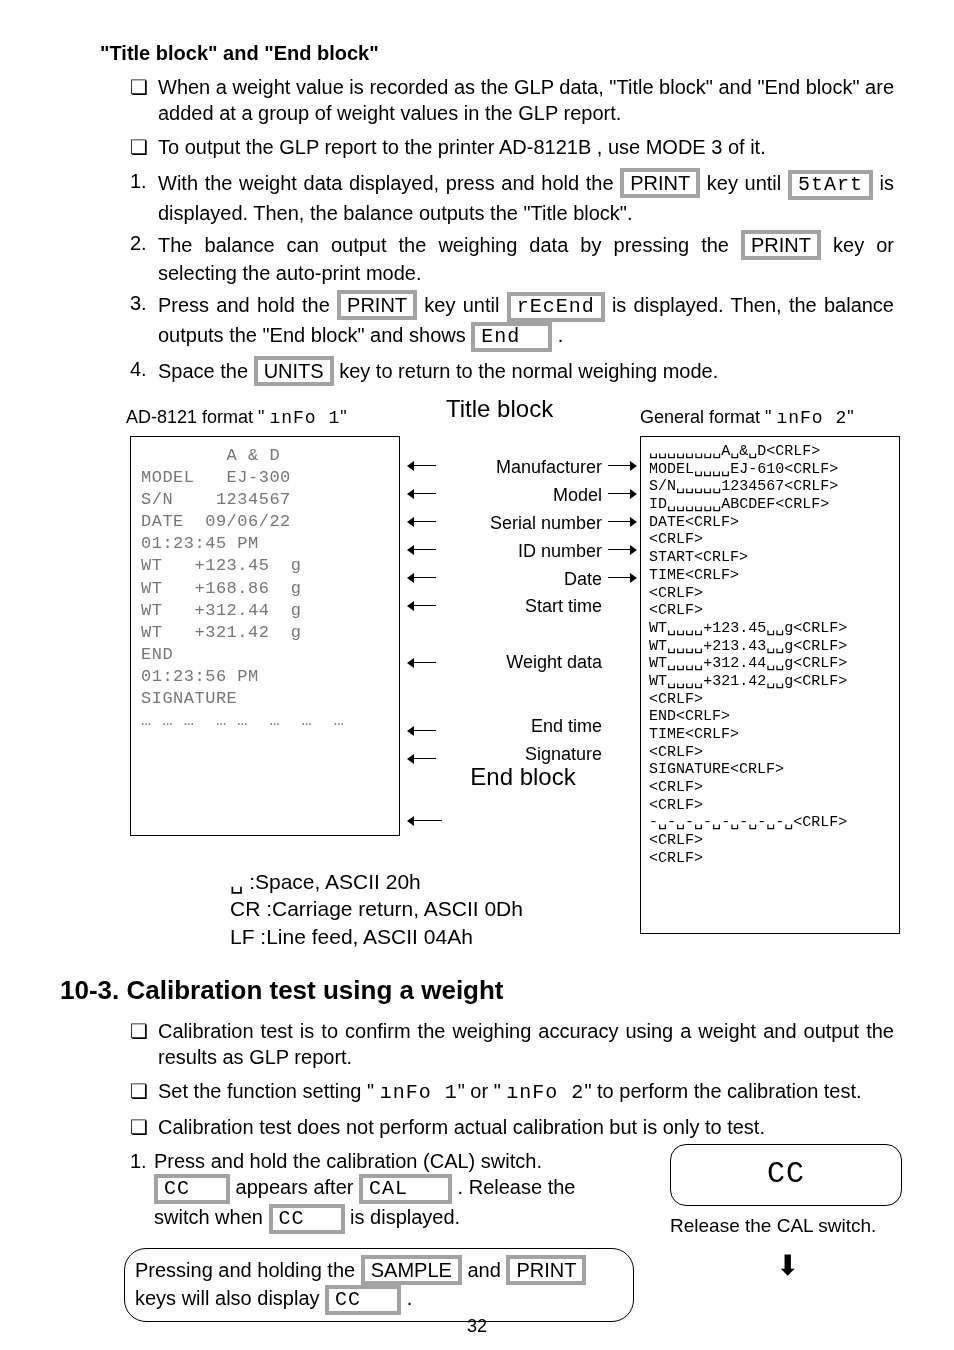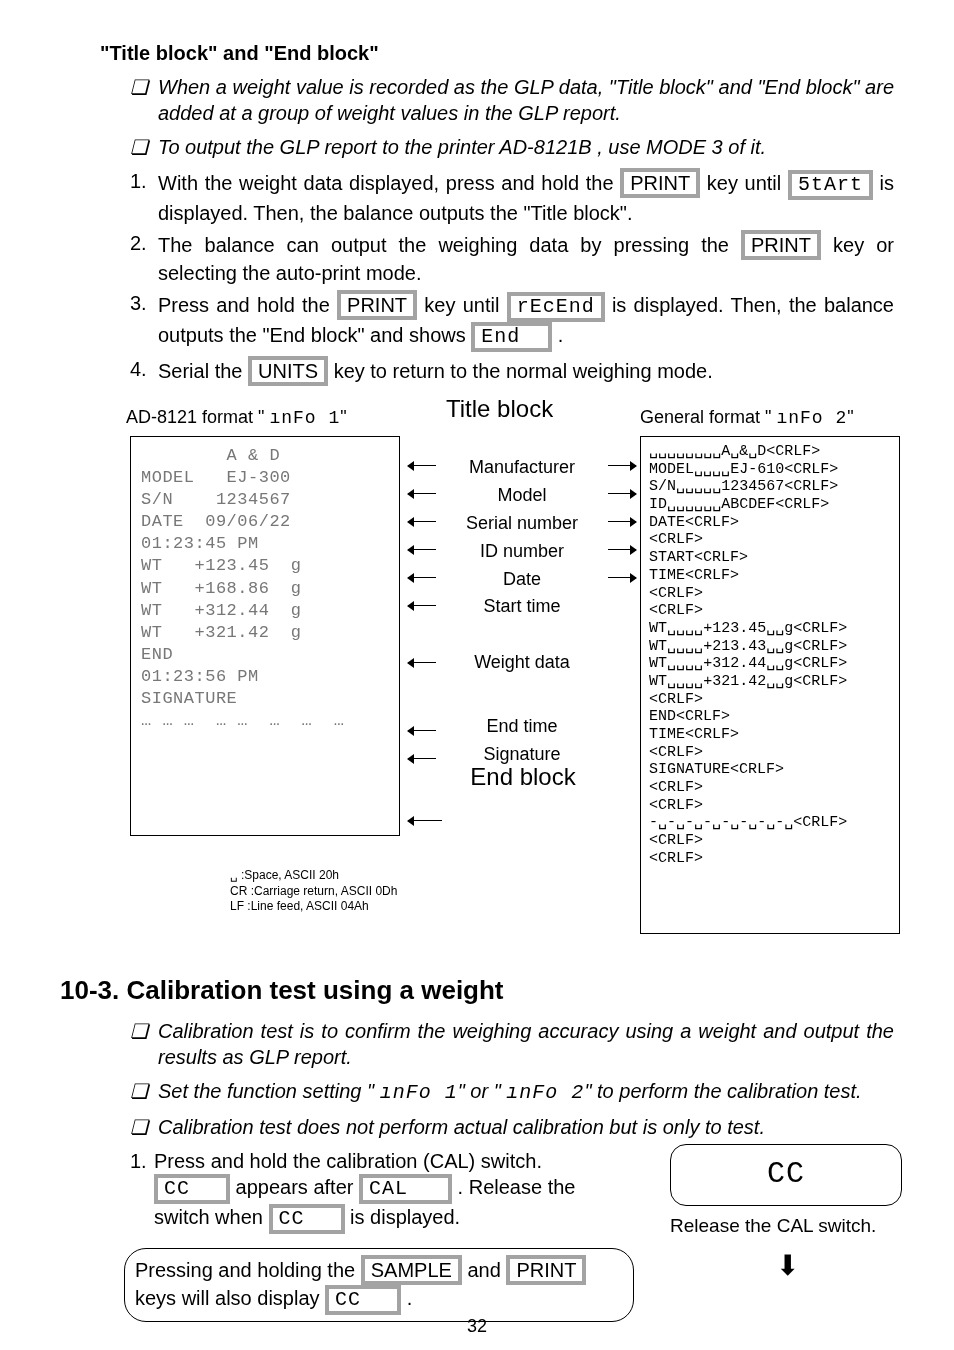--- a/index.html
+++ b/index.html
@@ -10,54 +10,54 @@
     font-family: Arial, Helvetica, sans-serif;
     font-size: 20px;
     line-height: 1.3;
     color: #000;
     background: #fff;
     padding: 40px 60px 0 60px;
     box-sizing: border-box;
     position: relative;
   }
   .section-title { font-weight: 700; font-size: 20px; margin: 0 0 8px 40px; }
-  .bullets { margin-left: 70px; font-style: italic; }
+  .bullets { margin-left: 70px; }
   .bullet { position: relative; padding-left: 28px; margin-bottom: 8px; text-align: justify; }
   .bullet::before { content: "❏"; position: absolute; left: 0; top: 0; font-size: 20px; }
   .steps { margin-left: 70px; }
   .step { position: relative; padding-left: 28px; margin-bottom: 4px; text-align: justify; }
   .step .num { position: absolute; left: 0; top: 0; width: 24px; text-align: left; }
   .box { display: inline-block; border: 4px solid #a3a3a3; padding: 0 6px; line-height: 1.1; vertical-align: baseline; }
   .seg { font-family: "Courier New", monospace; letter-spacing: 1px; }
   .h2 { font-weight: 700; font-size: 26px; margin: 12px 0 10px 0; }
 
   
   .diagram {
     position: relative;
     margin: 16px 0 0 70px;
     width: 770px;
     height: 560px;
     font-size: 18px;
   }
   .dlabel { position: absolute; }
   .fmt-left { position: absolute; left: 0; top: 34px; width: 270px; height: 400px; border: 1px solid #000; padding: 8px 10px; box-sizing: border-box; font-family: "Courier New", monospace; font-size: 17px; letter-spacing: 0.5px; color: #777; }
   .fmt-left .line { white-space: pre; }
-  .midcol { position: absolute; left: 312px; top: 52px; width: 160px; text-align: center; line-height: 1.55; }
+  .midcol { position: absolute; left: 312px; top: 52px; width: 160px; text-align: right; line-height: 1.55; }
   .fmt-right { position: absolute; left: 510px; top: 34px; width: 260px; height: 498px; border: 1px solid #000; padding: 6px 8px; box-sizing: border-box; font-family: "Courier New", monospace; font-size: 15px; line-height: 1.18; }
   .fmt-right .line { white-space: pre; }
 
   .arrow-left { position: absolute; width: 28px; height: 0; border-top: 1px solid #000; }
   .arrow-left::before { content: ""; position: absolute; left: -6px; top: -5px; border: 5px solid transparent; border-right: 7px solid #000; }
   .arrow-right { position: absolute; width: 28px; height: 0; border-top: 1px solid #000; }
   .arrow-right::after { content: ""; position: absolute; right: -6px; top: -5px; border: 5px solid transparent; border-left: 7px solid #000; }
 
   .title-block-lbl { position: absolute; left: 316px; top: -6px; width: 154px; text-align: left; font-size: 24px; line-height: 1.05; }
   .end-block-lbl { position: absolute; left: 316px; top: 362px; width: 154px; text-align: center; font-size: 24px; line-height: 1.05; }
 
-  .footnote { position: absolute; left: 100px; top: 466px; font-size: 12px; line-height: 1.3; }
+  .footnote { position: absolute; left: 100px; top: 466px; font-size: 21px; line-height: 1.3; }
   .footnote .r { display: block; }
 
   
   .cal1 {
     position: relative; margin-left: 70px; margin-top: 8px; height: 168px;
   }
   .cal1 .group {
     position: absolute; left: -6px; top: 100px; width: 510px;
     border: 1px solid #000; border-radius: 22px;
     padding: 6px 10px; box-sizing: border-box;
@@ -103,21 +103,21 @@
     <span>Press and hold the </span>
     <span class="box">PRINT</span>
     <span> key until </span>
     <span class="box seg">rEcEnd</span>
     <span> is displayed. Then, the balance outputs the "End block" and shows </span>
     <span class="box seg" style="padding-right:28px">End</span>
     <span>.</span>
   </div>
   <div class="step">
     <span class="num">4.</span>
-    <span>Serial the </span>
+    <span>Space the </span>
     <span class="box">UNITS</span>
     <span> key to return to the normal weighing mode.</span>
   </div>
 </div>
 
 <div class="diagram">
   <div class="dlabel" style="left:-4px; top:4px;">
     <span>AD-8121 format " </span><span class="seg">ınFo  1</span><span>"</span>
   </div>
   <div class="dlabel" style="left:510px; top:4px;">

